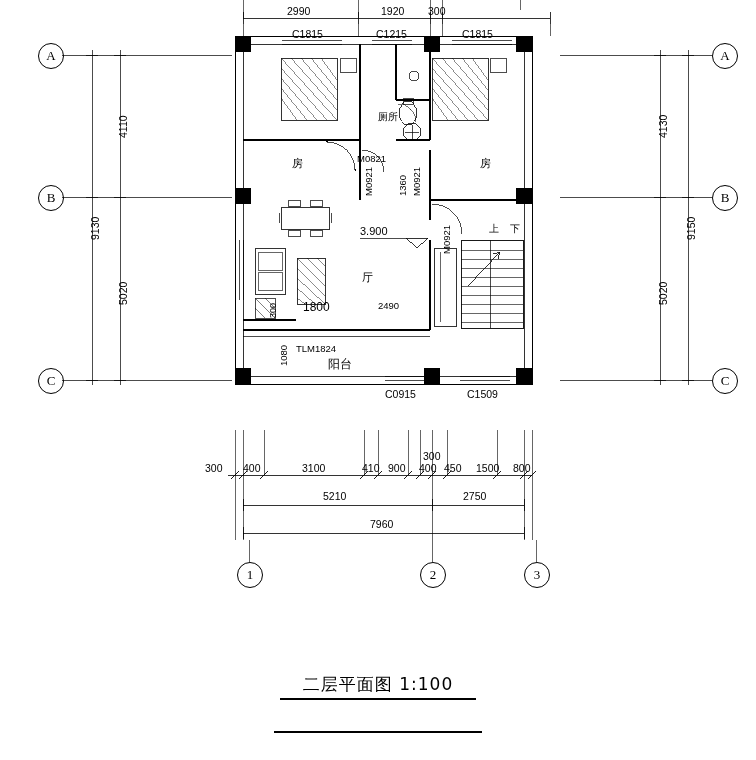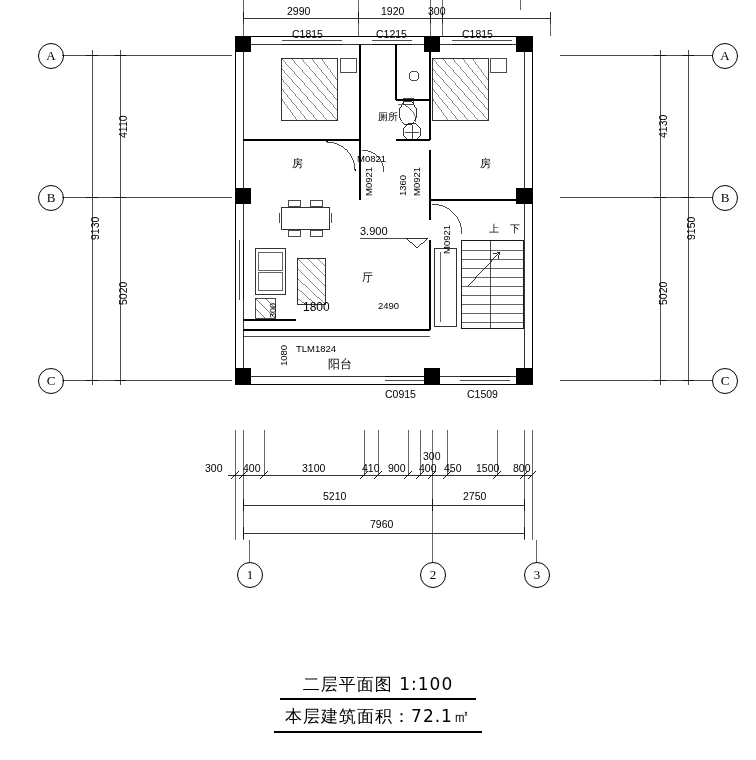--- a/index.html
+++ b/index.html
@@ -281,16 +281,15 @@
   <div class="dimtxt" style="left:476px;top:462px;">1500</div>
   <div class="dimtxt" style="left:513px;top:462px;">800</div>
 
   <div class="dimtxt" style="left:323px;top:490px;">5210</div>
   <div class="dimtxt" style="left:463px;top:490px;">2750</div>
 
   <div class="dimtxt" style="left:370px;top:518px;">7960</div>
 
   <div class="title t1" style="left:0;top:673px;width:756px;">二层平面图  1:100</div>
   <div class="ul" style="left:280px;top:698px;width:196px;"></div>
-  <div class="title t2" style="left:0;top:705px;width:756px;">本层建筑面积：72.1㎡</div>
   <div class="ul" style="left:274px;top:731px;width:208px;"></div>
 
 </div>
 
 </body></html>

